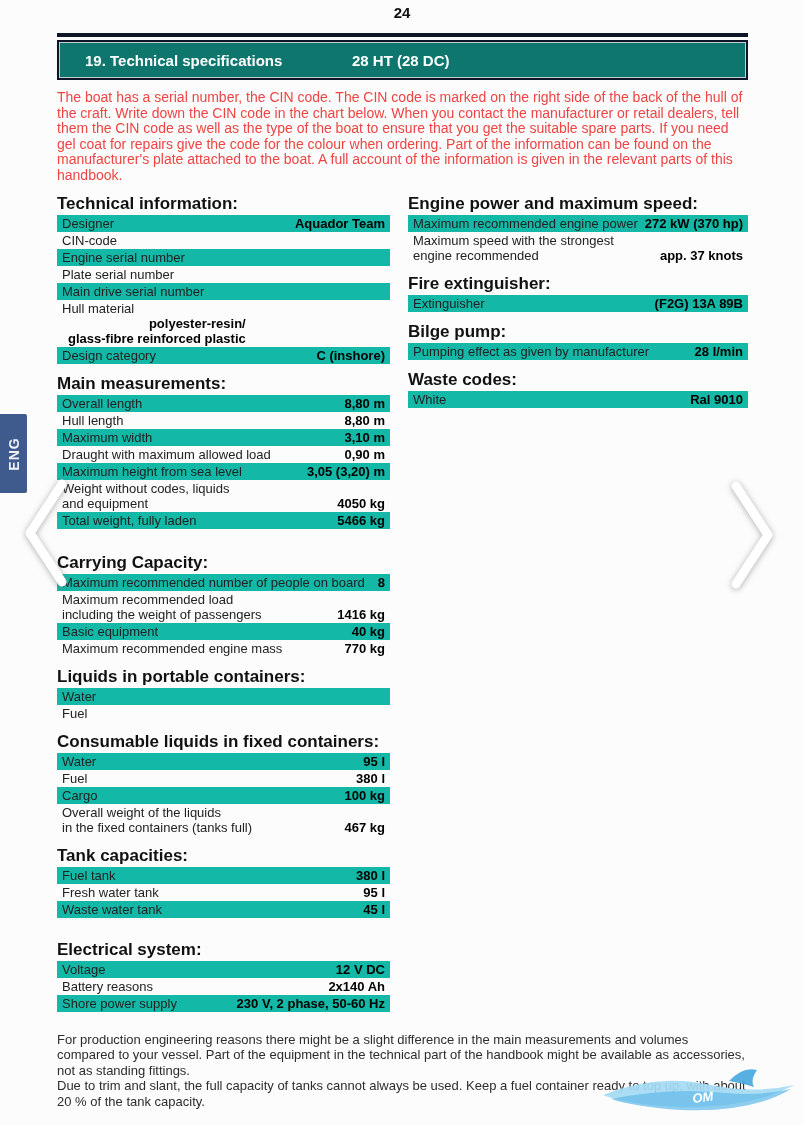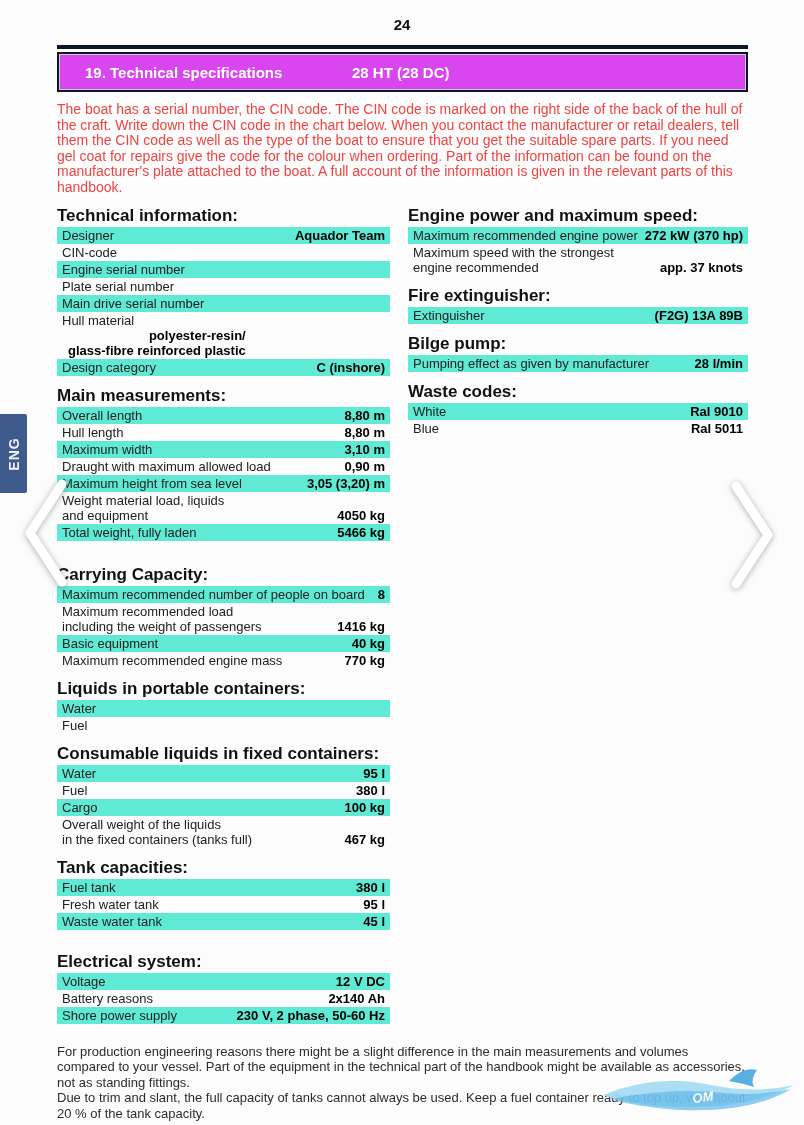--- a/index.html
+++ b/index.html
@@ -4,48 +4,48 @@
 <style>
   html,body{margin:0;padding:0;}
   body{
     width:804px;height:1125px;position:relative;overflow:hidden;
     background:#fcfcfc;
     font-family:"Liberation Sans", sans-serif;
     color:#222;
   }
   .page-number{
     text-align:center;font-weight:bold;font-size:15px;color:#111;
-    padding-top:16px;margin-bottom:12px;
+    padding-top:4px;margin-bottom:12px;
   }
   .content{margin:0 56px 0 57px;width:691px;}
   
   .header-wrap{margin-bottom:8px;}
   .header-topline{height:4px;background:#0d1626;margin-bottom:3px;}
   .header-main{
-    background:#d946ef;height:40px;position:relative;
+    background:#0f766e;height:40px;position:relative;
     box-shadow:inset 0 0 0 2px #0d1626, inset 0 0 0 3px #c9ced8;
     display:flex;align-items:center;
   }
   .header-main .chapter{color:#fff;font-weight:bold;font-size:15px;padding-left:28px;}
   .header-main .model{color:#fff;font-weight:bold;font-size:15px;position:absolute;left:295px;}
   .intro{font-size:14px;line-height:15.6px;color:#ef4444;margin:10px 0 12px 0;}
   
   .columns{display:flex;width:691px;}
   .col-left{width:333px;margin-right:18px;flex:none;}
   .col-right{width:340px;flex:none;}
   .section{margin-top:12px;}
   .section:first-child{margin-top:0;}
   .section.gap-lg{margin-top:26px;}
   .section.gap-md{margin-top:24px;}
   .sec-title{font-weight:bold;font-size:17px;color:#111;margin-bottom:3px;line-height:16px;}
   .row{
     display:flex;justify-content:space-between;align-items:flex-end;
     font-size:13px;line-height:15px;min-height:15px;padding:1px 5px;
   }
-  .row.shaded{background:#5eead4;}
+  .row.shaded{background:#14b8a6;}
   .row .lbl{white-space:pre-line;color:#222;}
   .row .val{white-space:pre-line;font-weight:bold;color:#000;text-align:right;margin-left:6px;flex:none;}
   .row.vtop{align-items:flex-start;flex-direction:column;}
   
   .notes{margin-top:20px;font-size:13px;line-height:15.6px;color:#2d2d2d;}
   .notes p{margin:0;}
   .rule{border:none;border-top:2px solid #9a9a9a;margin:16px 0 0 0;}
   .brand{
     text-align:center;margin-top:14px;
     font-weight:bold;font-style:italic;font-size:21px;letter-spacing:7px;color:#0c1220;
@@ -132,21 +132,21 @@
           </div>
           <div class="row">
             <span class="lbl">Draught with maximum allowed load</span>
             <span class="val">0,90 m</span>
           </div>
           <div class="row shaded">
             <span class="lbl">Maximum height from sea level</span>
             <span class="val">3,05 (3,20) m</span>
           </div>
           <div class="row">
-            <span class="lbl">Weight material load, liquids
+            <span class="lbl">Weight without codes, liquids
 and equipment</span>
             <span class="val">4050 kg</span>
           </div>
           <div class="row shaded">
             <span class="lbl">Total weight, fully laden</span>
             <span class="val">5466 kg</span>
           </div>
         </div>
         <div class="section gap-lg">
           <div class="sec-title">Carrying Capacity:</div>
@@ -255,24 +255,20 @@
           <div class="row shaded">
             <span class="lbl">Pumping effect as given by manufacturer</span>
             <span class="val">28 l/min</span>
           </div>
         </div>
         <div class="section">
           <div class="sec-title">Waste codes:</div>
           <div class="row shaded">
             <span class="lbl">White</span>
             <span class="val">Ral 9010</span>
-          </div>
-          <div class="row">
-            <span class="lbl">Blue</span>
-            <span class="val">Ral 5011</span>
           </div>
         </div>
       </div>
   </div>
 
   <div class="notes">
     <p>For production engineering reasons there might be a slight difference in the main measurements and volumes compared to your vessel. Part of the equipment in the technical part of the handbook might be available as accessories, not as standing fittings.</p>
     <p>Due to trim and slant, the full capacity of tanks cannot always be used. Keep a fuel container ready to top up, with about 20 % of the tank capacity.</p>
   </div>
 

